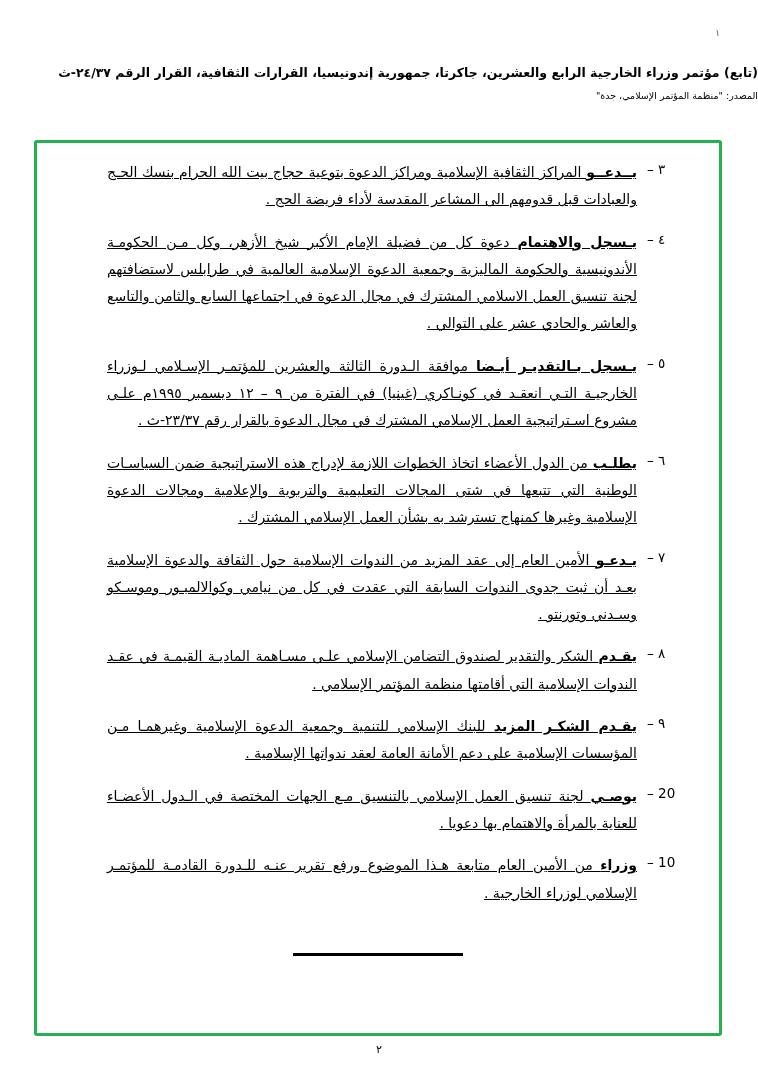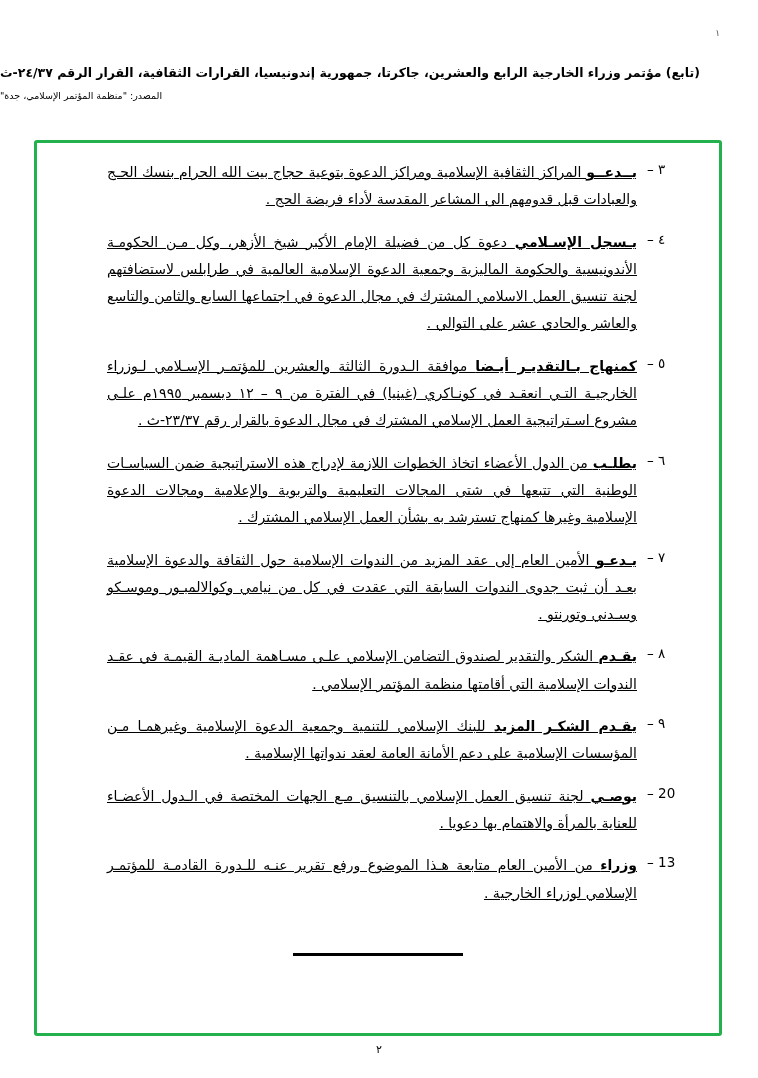--- a/index.html
+++ b/index.html
@@ -22,21 +22,21 @@
     right: 38px;
     font-size: 9px;
     color: #555;
     font-family: "Liberation Serif", serif;
   }
   .doc-header {
     position: absolute;
     top: 64px;
     left: 0;
     right: 0;
-    text-align: left;
+    text-align: right;
   }
   .doc-header .line1 {
     font-size: 12.5px;
     font-weight: bold;
     color: #000;
     font-family: "DejaVu Sans", sans-serif;
     letter-spacing: 0px;
     line-height: 1.5;
     direction: rtl;
   }
@@ -133,26 +133,26 @@
   <div class="frame">
     <div class="content">
 
       <div class="clause">
         <div class="num">٣ –</div>
         <div class="body"><span class="lead">يــدعــو</span><span> المراكز الثقافية الإسلامية ومراكز الدعوة بتوعية حجاج بيت الله الحرام بنسك الحـج والعبادات قبل قدومهم الى المشاعر المقدسة لأداء فريضة الحج .</span></div>
       </div>
 
       <div class="clause">
         <div class="num">٤ –</div>
-        <div class="body"><span class="lead">يـسجل الإسـلامي</span><span> دعوة كل من فضيلة الإمام الأكبر شيخ الأزهر، وكل مـن الحكومـة الأندونيسية والحكومة الماليزية وجمعية الدعوة الإسلامية العالمية في طرابلس لاستضافتهم لجنة تنسيق العمل الاسلامي المشترك في مجال الدعوة في اجتماعها السابع والثامن والتاسع والعاشر والحادي عشر على التوالي .</span></div>
+        <div class="body"><span class="lead">يـسجل والاهتمام</span><span> دعوة كل من فضيلة الإمام الأكبر شيخ الأزهر، وكل مـن الحكومـة الأندونيسية والحكومة الماليزية وجمعية الدعوة الإسلامية العالمية في طرابلس لاستضافتهم لجنة تنسيق العمل الاسلامي المشترك في مجال الدعوة في اجتماعها السابع والثامن والتاسع والعاشر والحادي عشر على التوالي .</span></div>
       </div>
 
       <div class="clause">
         <div class="num">٥ –</div>
-        <div class="body"><span class="lead">كمنهاج بـالتقديـر أيـضا</span><span> موافقة الـدورة الثالثة والعشرين للمؤتمـر الإسـلامي لـوزراء الخارجيـة التـي انعقـد في كونـاكري (غينيا) في الفترة من ٩ – ١٢ ديسمبر ١٩٩٥م علـى مشروع اسـتراتيجية العمل الإسلامي المشترك في مجال الدعوة بالقرار رقم ٢٣/٣٧-ث .</span></div>
+        <div class="body"><span class="lead">يـسجل بـالتقديـر أيـضا</span><span> موافقة الـدورة الثالثة والعشرين للمؤتمـر الإسـلامي لـوزراء الخارجيـة التـي انعقـد في كونـاكري (غينيا) في الفترة من ٩ – ١٢ ديسمبر ١٩٩٥م علـى مشروع اسـتراتيجية العمل الإسلامي المشترك في مجال الدعوة بالقرار رقم ٢٣/٣٧-ث .</span></div>
       </div>
 
       <div class="clause">
         <div class="num">٦ –</div>
         <div class="body"><span class="lead">يطلـب</span><span> من الدول الأعضاء اتخاذ الخطوات اللازمة لإدراج هذه الاستراتيجية ضمن السياسـات الوطنية التي تتبعها في شتى المجالات التعليمية والتربوية والإعلامية ومجالات الدعوة الإسلامية وغيرها كمنهاج تسترشد به بشأن العمل الإسلامي المشترك .</span></div>
       </div>
 
       <div class="clause">
         <div class="num">٧ –</div>
         <div class="body"><span class="lead">يـدعـو</span><span> الأمين العام إلى عقد المزيد من الندوات الإسلامية حول الثقافة والدعوة الإسلامية بعـد أن ثبت جدوى الندوات السابقة التي عقدت في كل من نيامي وكوالالمبـور وموسـكو وسـدني وتورنتو .</span></div>
@@ -167,21 +167,21 @@
         <div class="num">٩ –</div>
         <div class="body"><span class="lead">يقـدم الشكـر المزيد</span><span> للبنك الإسلامي للتنمية وجمعية الدعوة الإسلامية وغيرهمـا مـن المؤسسات الإسلامية على دعم الأمانة العامة لعقد ندواتها الإسلامية .</span></div>
       </div>
 
       <div class="clause">
         <div class="num">20 –</div>
         <div class="body"><span class="lead">يوصـي</span><span> لجنة تنسيق العمل الإسلامي بالتنسيق مـع الجهات المختصة في الـدول الأعضـاء للعناية بالمرأة والاهتمام بها دعويا .</span></div>
       </div>
 
       <div class="clause">
-        <div class="num">13 –</div>
+        <div class="num">10 –</div>
         <div class="body"><span class="lead">وزراء</span><span> من الأمين العام متابعة هـذا الموضوع ورفع تقرير عنـه للـدورة القادمـة للمؤتمـر الإسلامي لوزراء الخارجية .</span></div>
       </div>
 
       <div class="divider-wrap">
         <span class="divider"></span>
       </div>
 
     </div>
   </div>
 

